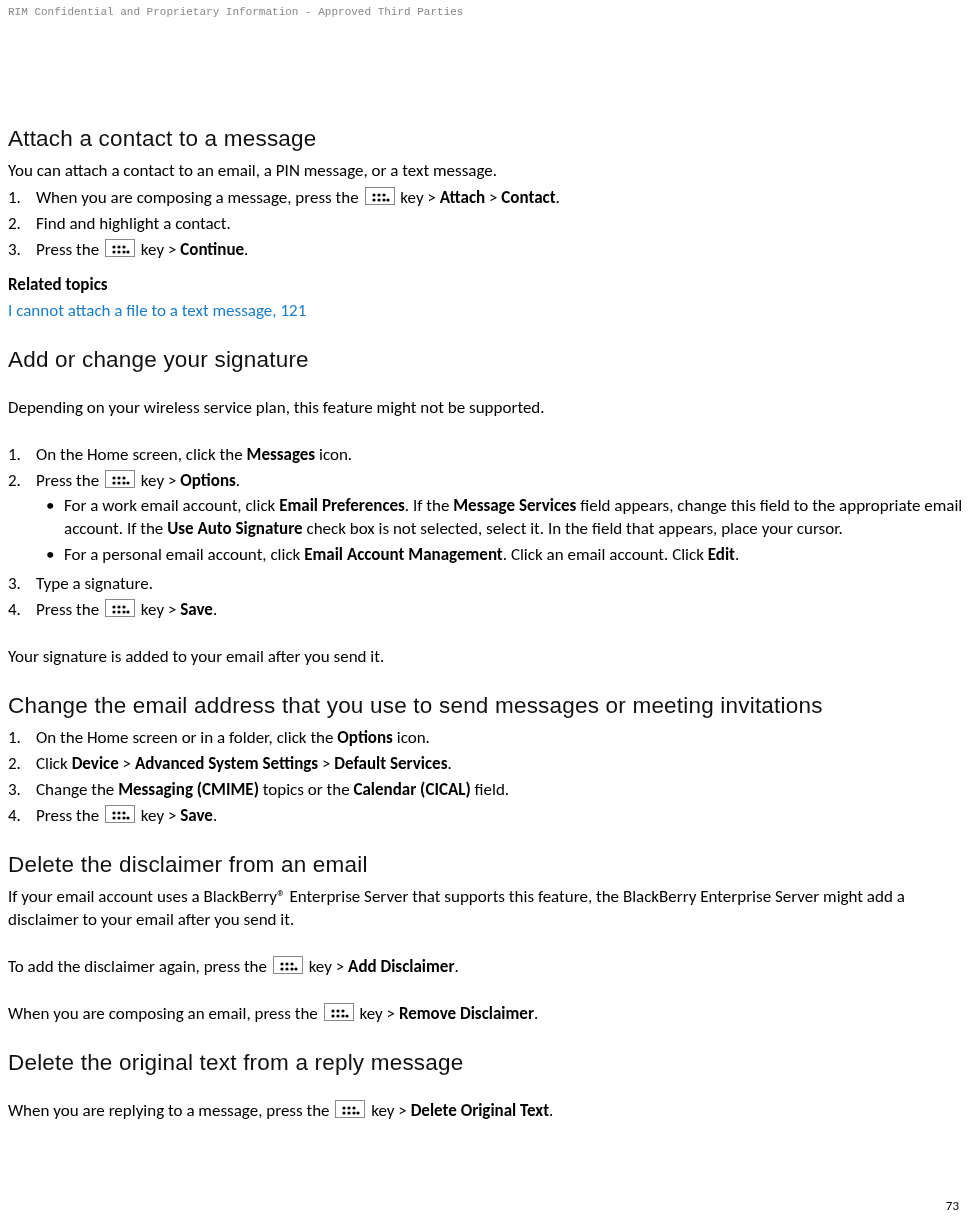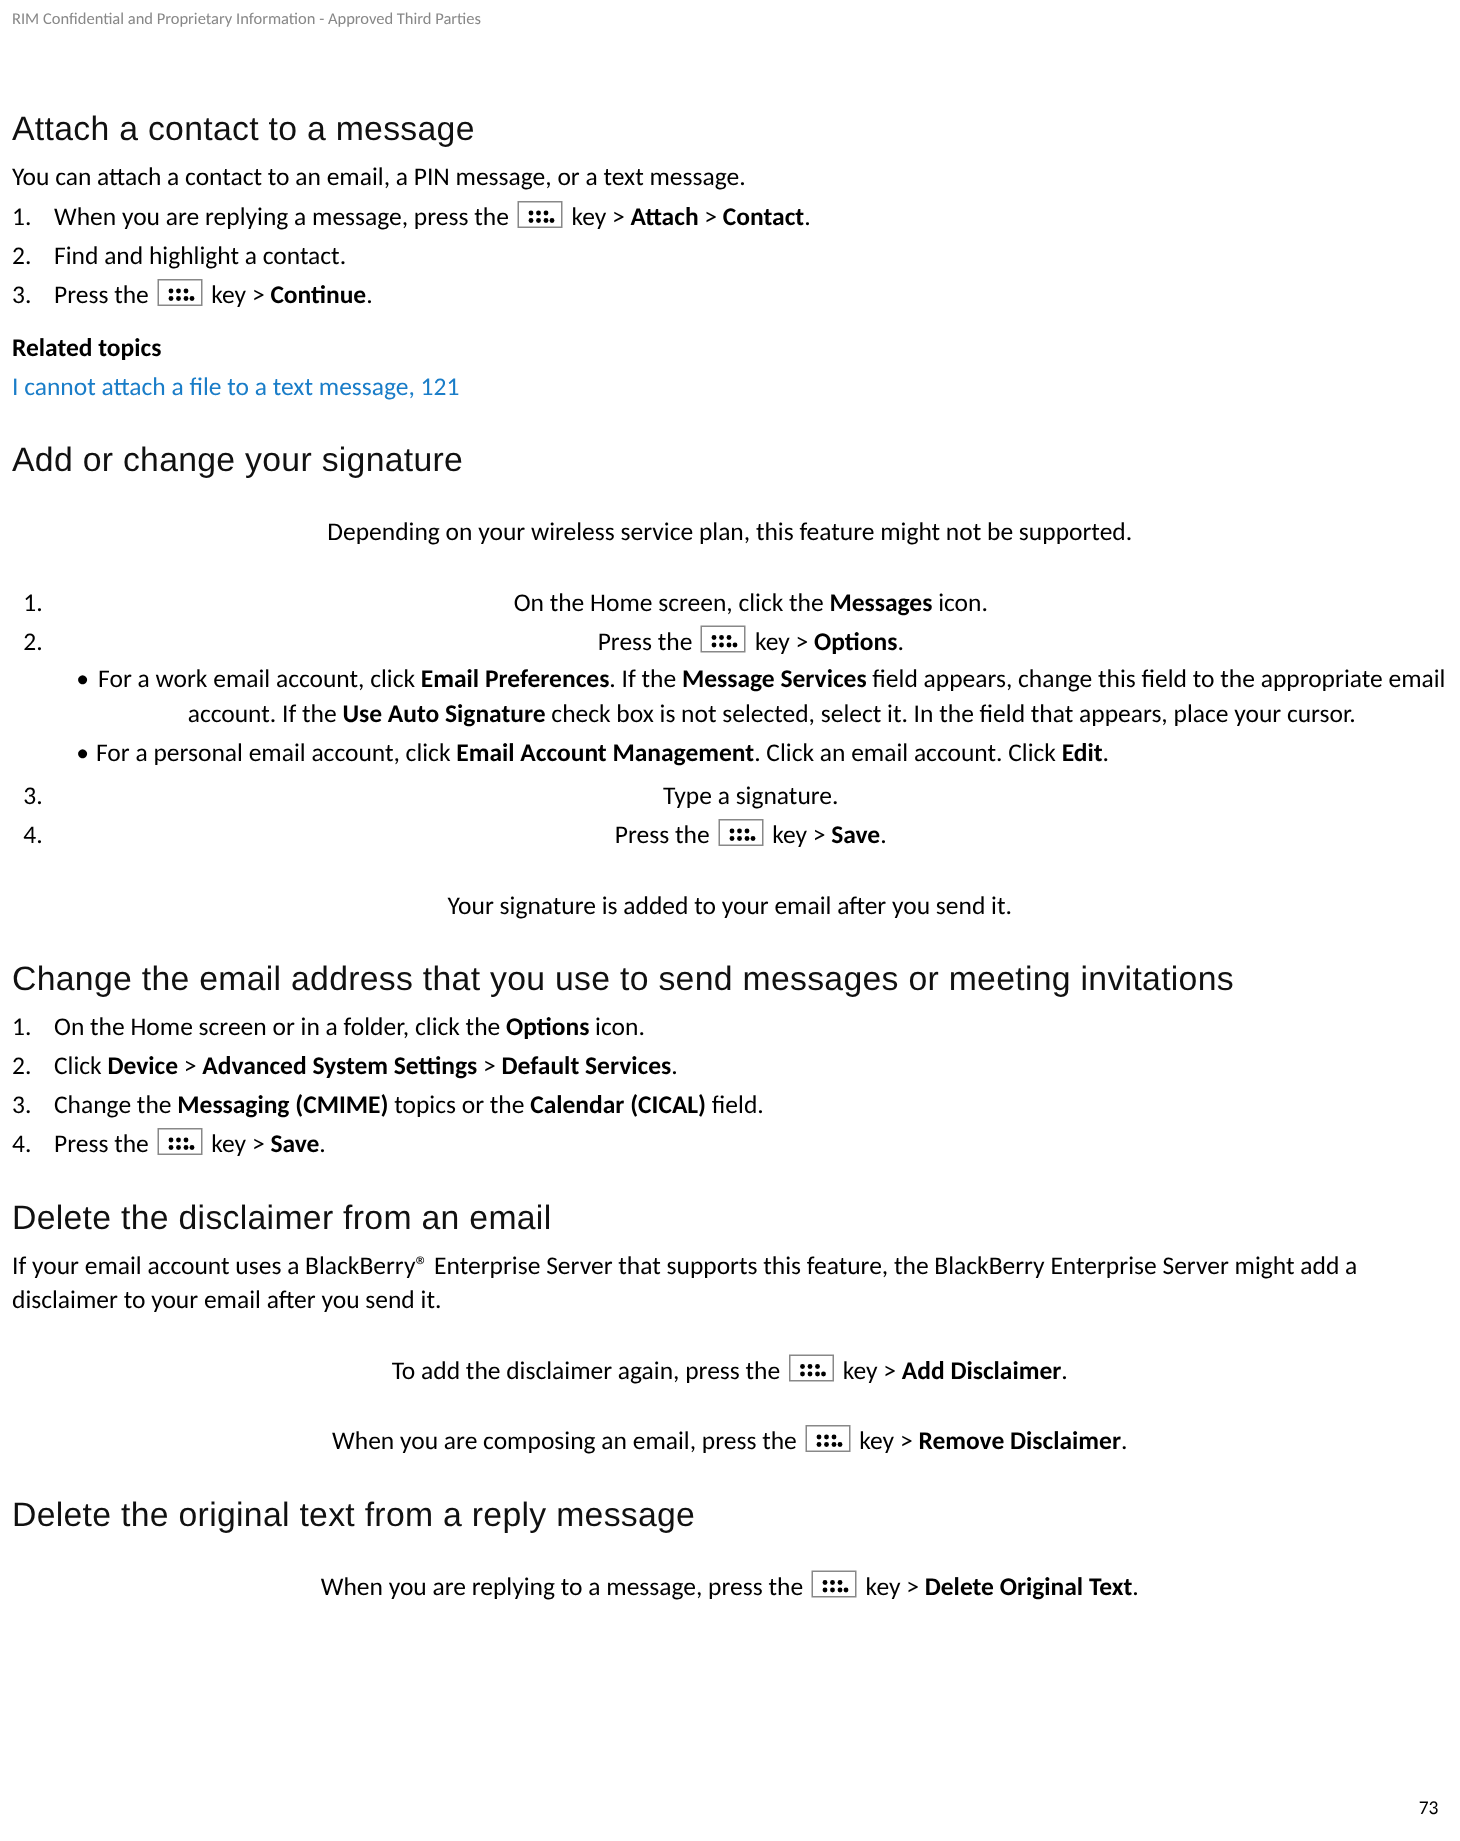--- a/index.html
+++ b/index.html
@@ -9,21 +9,22 @@
       background: #fff;
       font-family: "Segoe UI", Calibri, Arial, sans-serif;
       font-size: 17px;
       color: #000;
       position: relative;
       padding: 6px 8px 0 8px;
     }
     .confidential {
       font-size: 11px;
       color: #888;
-      margin-bottom: 54px;
+      margin-bottom: 108px;
+      font-family: Liberation Mono, monospace;
     }
     .heading {
       font-family: "Trebuchet MS", Verdana, sans-serif;
       font-size: 22.5px;
       color: #111;
       margin-top: 24px;
       margin-bottom: 8px;
       letter-spacing: 0.2px;
     }
     p { margin: 3px 0; line-height: 1.35; }
@@ -65,35 +66,35 @@
     }
     .menu-key svg { position: absolute; top: 0; left: 0; }
     .page-num {
       position: absolute;
       bottom: 14px;
       right: 14px;
       font-size: 13px;
     }
     .section { margin-top: 22px; }
     .section.first { margin-top: 16px; }
-    .pmargin { margin-top: 24px; text-align: center; }
+    .pmargin { margin-top: 24px; }
   </style>
 </head>
 <body>
 
 <div class="confidential">RIM Confidential and Proprietary Information - Approved Third Parties</div>
 
 <div class="section first">
   <div class="heading">Attach a contact to a message</div>
   <p>You can attach a contact to an email, a PIN message, or a text message.</p>
   <ol>
     <li>
       <span class="num">1.</span>
       <span class="li-body">
-        <span>When you are replying a message, press the </span><span class="menu-key"><svg width="30" height="18" viewBox="0 0 30 18">
+        <span>When you are composing a message, press the </span><span class="menu-key"><svg width="30" height="18" viewBox="0 0 30 18">
               <circle cx="8" cy="7" r="1.6" fill="#000"></circle>
               <circle cx="13" cy="7" r="1.6" fill="#000"></circle>
               <circle cx="18" cy="7" r="1.6" fill="#000"></circle>
               <circle cx="8" cy="12" r="1.6" fill="#000"></circle>
               <circle cx="13" cy="12" r="1.6" fill="#000"></circle>
               <circle cx="18" cy="12" r="1.6" fill="#000"></circle>
               <circle cx="22" cy="12" r="1.6" fill="#000"></circle>
             </svg></span><span> key &gt; </span><span class="bold">Attach</span><span> &gt; </span><span class="bold">Contact</span><span>.</span>
       </span>
     </li>

